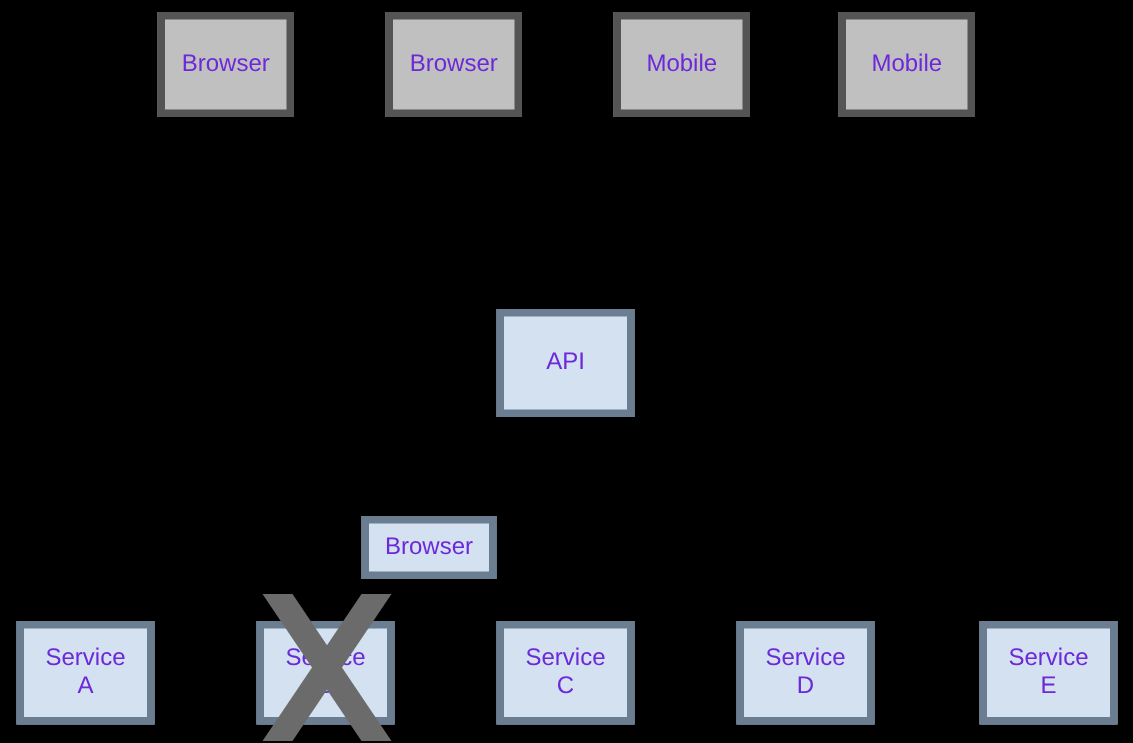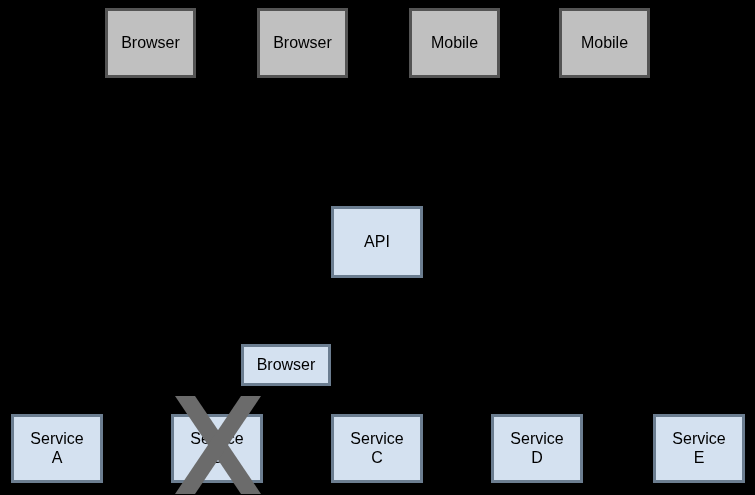--- a/index.html
+++ b/index.html
@@ -24,23 +24,23 @@
     pointer-events: none;
   }
   .node {
     position: absolute;
     box-sizing: border-box;
     display: flex;
     align-items: center;
     justify-content: center;
     text-align: center;
     line-height: 1.18;
-    color: #000000;
+    color: #6d28d9;
     font-size: 16px;
-    border: 3px solid #ffffff;
+    border: 5px solid #ffffff;
     z-index: 2;
   }
   .node.client {
     background: #c0c0c0;
     border-color: #545454;
   }
   .node.service {
     background: #d4e1f0;
     border-color: #6b7d90;
     justify-content: center;

